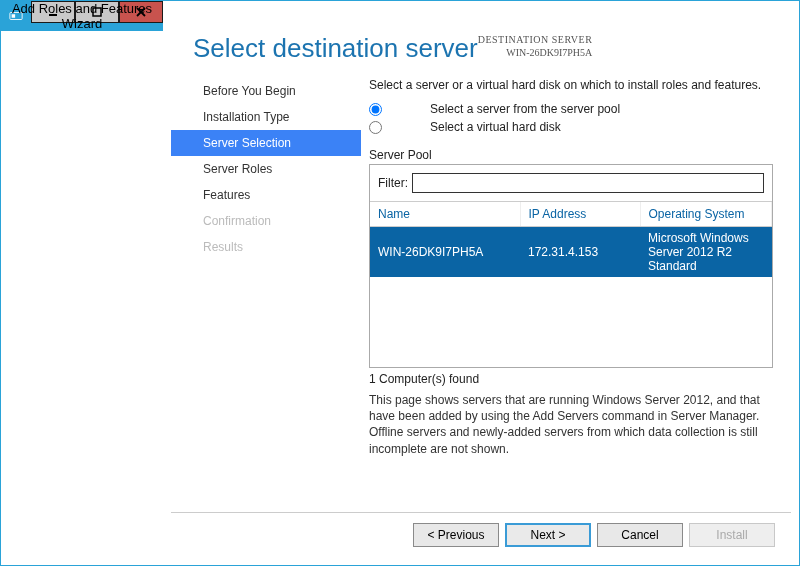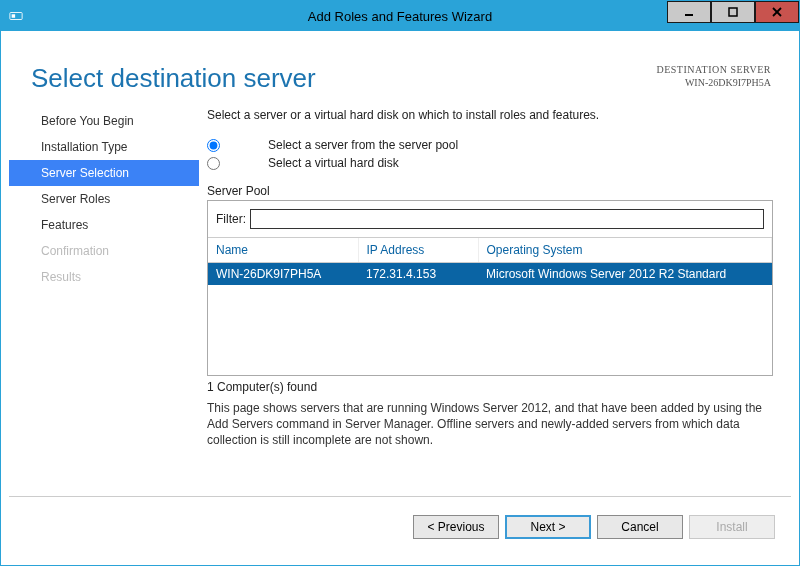--- a/index.html
+++ b/index.html
@@ -10,21 +10,21 @@
     width: 800px;
     height: 566px;
     overflow: hidden;
   }
   .window-border {
     width: 800px;
     height: 566px;
     border: 1px solid #2aa3d8;
     background: #fff;
     display: flex;
-    flex-direction: column;
+    flex-direction: row;
   }
   .titlebar {
     height: 30px;
     background: #2aa3d8;
     display: flex;
     align-items: center;
     padding-left: 6px;
     position: relative;
   }
   .titlebar .icon-box {
@@ -57,23 +57,22 @@
   }
   .title-btn.close { background: #c8534e; }
   .content {
     flex: 1;
     padding: 8px;
     display: flex;
     flex-direction: column;
   }
   .header-row {
     display: flex;
-    justify-content: space-between;
+    justify-content: flex-start;
     padding: 24px 20px 10px 22px;
-    gap: 44px;
   }
   .page-title {
     font-size: 26px;
     font-weight: 300;
     color: #1c74b0;
   }
   .dest-block {
     text-align: right;
     font-size: 10px;
     color: #555;
@@ -103,21 +102,21 @@
   }
   .step.disabled { color: #bbb; }
   .main {
     flex: 1;
     padding: 4px 18px 8px 8px;
     display: flex;
     flex-direction: column;
     font-size: 12px;
     color: #222;
   }
-  .instruction { margin-bottom: 16px; }
+  .instruction { margin-bottom: 10px; }
   .radio-row {
     display:flex; align-items:center; margin-bottom:4px;gap:42px;
   }
   .radio-row input { margin-right: 6px; }
   .section-title { margin-top: 10px; margin-bottom: 2px; }
   .pool-box {
     border: 1px solid #aaa;
   }
   .filter-row {
     display:flex; align-items:center;
@@ -152,21 +151,21 @@
   }
   .pool-spacer { height: 90px; }
   .count-label { margin-top: 4px; }
   .hint {
     margin-top: 6px;
     color: #333;
     line-height: 1.35;
   }
   .footer {
     border-top: 1px solid #ccc;
-    padding: 18px 16px;
+    padding: 10px 16px;
     display: flex;
     justify-content: flex-end;
     gap: 6px;
   }
   .footer button {
     width: 86px; height: 24px;
     border: 1px solid #8a8a8a;
     background: #e8e8e8;
     font-family: inherit;
     font-size: 12px;

